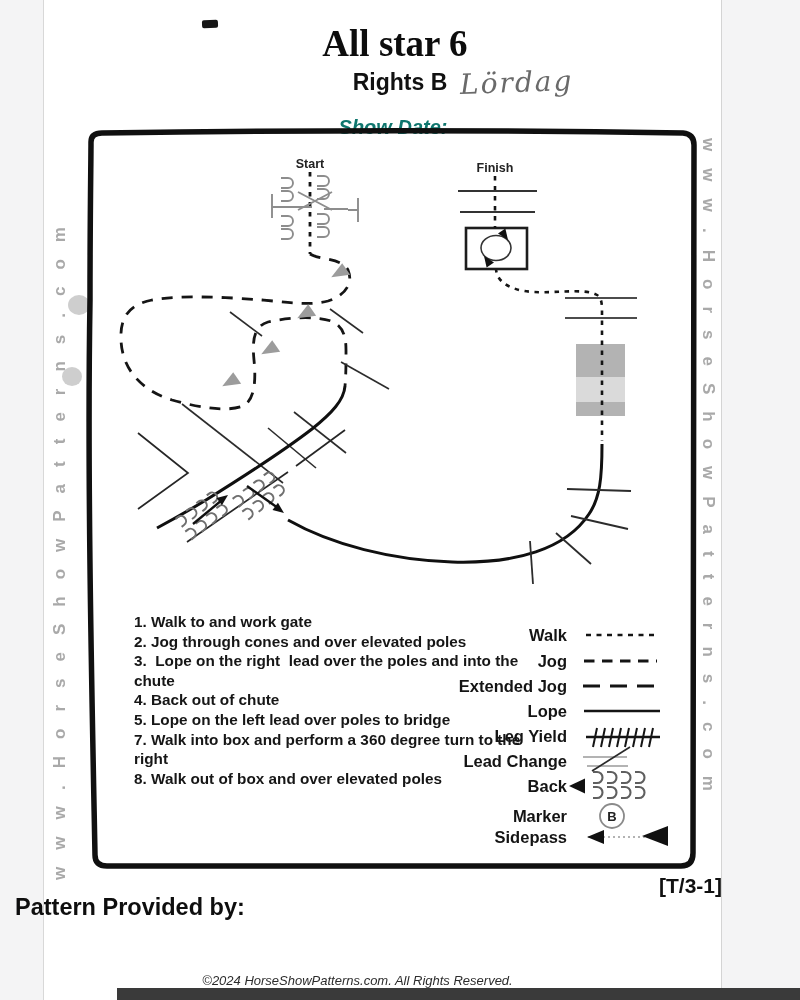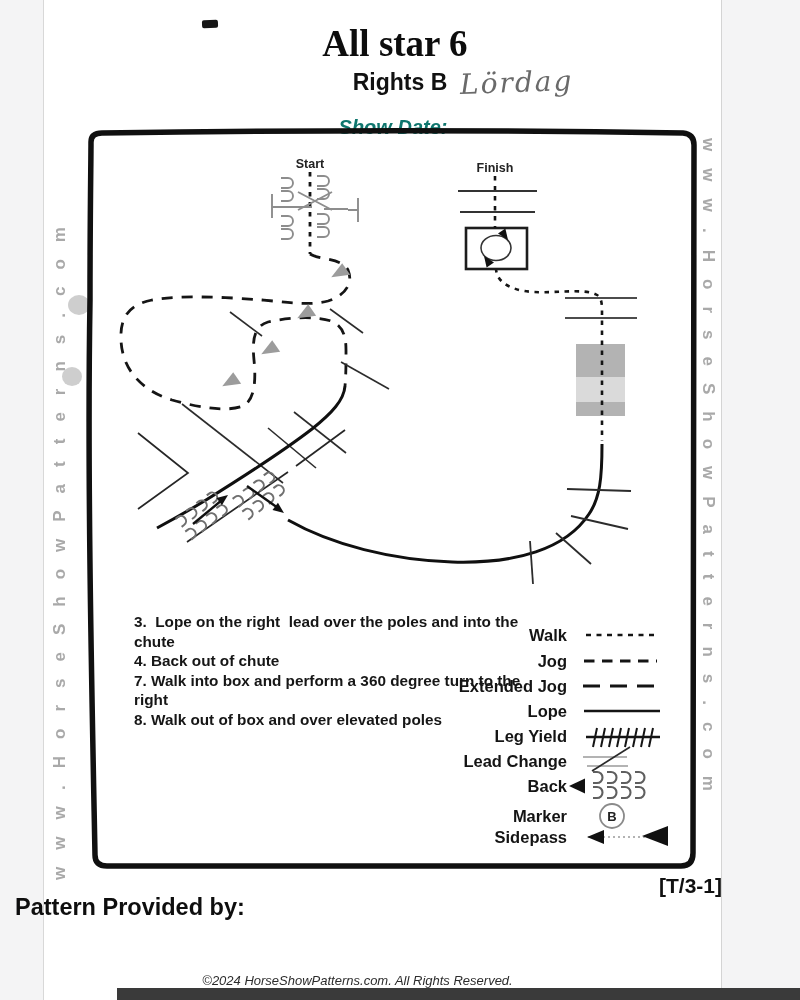--- a/index.html
+++ b/index.html
@@ -210,23 +210,26 @@
     <text class="lbl" x="567" y="843" text-anchor="end">Sidepass</text>
     <g>
       <path d="M 588,837 H 664" stroke="#9a9a9a" stroke-width="1.3" stroke-dasharray="2 3" fill="none"></path>
       <polygon points="587,837 604,830 604,844" fill="#111"></polygon>
       <polygon points="642,836 668,826 668,846" fill="#111"></polygon>
     </g>
   </g>
 </svg>
 
 <div class="instructions">
+  <div class="iline">1. Walk to and work gate</div>
+  <div class="iline">2. Jog through cones and over elevated poles</div>
   <div class="iline">3.  Lope on the right  lead over the poles and into the</div>
   <div class="iline">chute</div>
   <div class="iline">4. Back out of chute</div>
+  <div class="iline">5. Lope on the left lead over poles to bridge</div>
   <div class="iline">7. Walk into box and perform a 360 degree turn to the</div>
   <div class="iline">right</div>
   <div class="iline">8. Walk out of box and over elevated poles</div>
 </div>
 
 <div class="pattern-code">[T/3-1]</div>
 <div class="provided-by">Pattern Provided by:</div>
 <div class="copyright">©2024 HorseShowPatterns.com. All Rights Reserved.</div>
 <div class="bottom-bar"></div>
 

